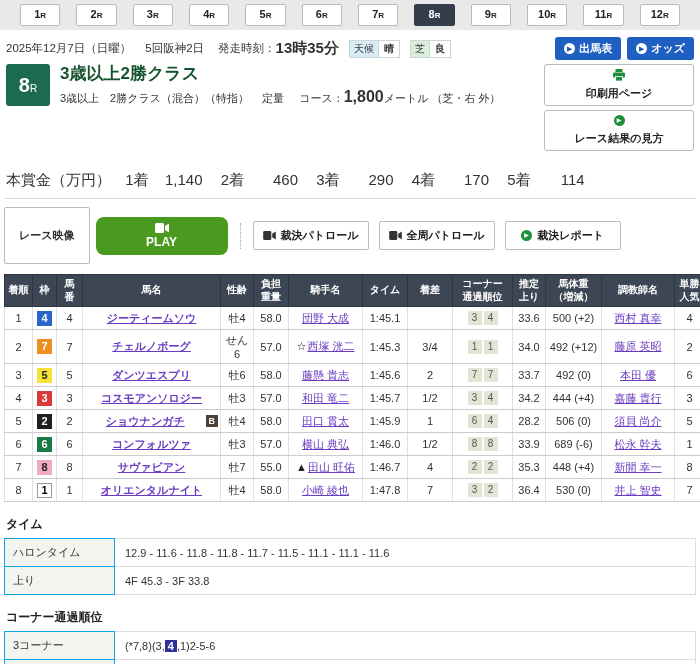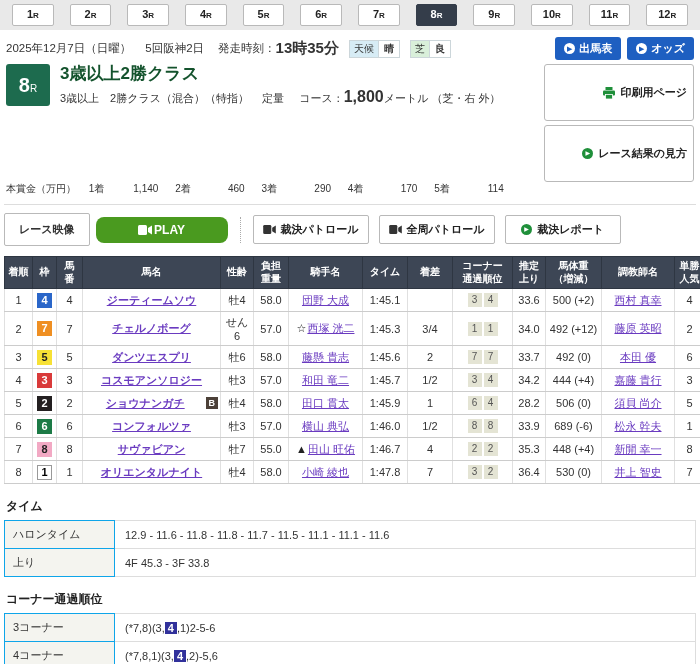--- a/index.html
+++ b/index.html
@@ -1,20 +1,20 @@
 <!DOCTYPE html>
 <html><head>
 <meta charset="utf-8">
 <style>
   * { box-sizing: border-box; margin: 0; padding: 0; }
   html,body { width:700px; height:664px; overflow:hidden; background:#fff;
     font-family:"Liberation Sans","DejaVu Sans",sans-serif; color:#333; }
 
   
-  .race-nav { background:#e9e9e9; padding:4px 12px; display:flex; gap:16px;align-items:center; }
+  .race-nav { background:#e9e9e9; padding:4px 20px; display:flex; gap:16px;align-items:center; }
   .tab { flex:1; background:#fff; border:1px solid #b9b9b9; border-radius:2px;
     text-align:center; font-size:11px; font-weight:bold; color:#222;
     padding:2px 0; cursor:pointer; line-height:14px; }
   .tab .tr { font-size:8px; }
   .tab.active { background:#343d4a; border-color:#343d4a; color:#fff; }
 
   .content { padding:0 4px; }
 
   
   .date-row { display:flex; align-items:center; margin:7px 2px 4px; font-size:11.5px; }
@@ -36,40 +36,40 @@
   .race-header { display:flex; margin:2px 2px 0; }
   .race-badge { width:44px; height:42px; background:#1d6b4e; color:#fff; border-radius:3px;
     display:flex; align-items:center; justify-content:center; margin-right:10px; }
   .race-badge .n { font-size:20px; font-weight:bold; }
   .race-badge .r { font-size:10px; margin-top:6px; }
   .race-title { font-size:17px; font-weight:bold; color:#14532d; line-height:1.2; }
   .race-cond { font-size:11px; margin-top:4px; }
   .race-cond .dist { font-size:16px; font-weight:bold; }
   .hdr-right { margin-left:auto; display:flex; flex-direction:column; gap:4px; width:150px; }
   .btn-white { background:#fff; border:1px solid #b9b9b9; border-radius:3px; font-size:11px;
-    font-weight:bold; color:#222; padding:20px 6px; cursor:pointer; text-align:center;
-    display:flex; align-items:center; justify-content:flex-end; gap:5px; font-family:inherit; }
+    font-weight:bold; color:#222; padding:4px 6px; cursor:pointer; text-align:center;
+    display:flex; align-items:center; justify-content:space-between; gap:5px; font-family:inherit;flex-direction:column; }
   .gcircle { width:11px; height:11px; border-radius:50%; background:#1f8f3a; color:#fff;
     font-size:6px; line-height:11px; text-align:center; display:inline-block; flex:none; }
   .icon-svg { flex:none; }
 
   
-  .prize-row { font-size:10px; margin:0 2px 8px; }
+  .prize-row { font-size:15px; margin:20px 2px 8px; }
   .prize-row .plabel { margin-right:10px; }
   .prize-row .place { margin-right:6px; }
   .prize-row .amt { display:inline-block; width:48px; text-align:right; margin-right:14px; }
   .divider { border-bottom:1px solid #ddd; margin:0 0 8px; }
 
   
   .video-row { display:flex; align-items:center; margin:0 0 10px; }
   .chip-label { border:1px solid #b9b9b9; background:#fff; font-size:11px; font-weight:bold;
-    padding:8px 14px; border-radius:2px; }
+    padding:20px 14px; border-radius:2px; }
   .btn-play { background:#4a9a1f; color:#fff; border:none; border-radius:8px; width:132px;
     font-size:12px; font-weight:bold; padding:6px 0; margin-left:6px; cursor:pointer;
-    display:inline-flex; align-items:center; justify-content:center; gap:2px; font-family:inherit; }
+    display:inline-flex; align-items:center; justify-content:center; gap:2px; font-family:inherit;flex-direction:column; }
   .vsep { border-left:1px dotted #aaa; height:26px; margin:0 12px; }
   .btn-patrol { background:#fff; border:1px solid #b9b9b9; border-radius:2px; width:116px;
     font-size:11px; font-weight:bold; color:#222; padding:6px 0; margin-right:10px; cursor:pointer;
     display:inline-flex; align-items:center; justify-content:center; gap:5px; font-family:inherit; }
 
   
   table.results { width:100%; border-collapse:collapse; table-layout:fixed; }
   table.results th { background:#3d4655; color:#fff; font-size:10px; font-weight:bold;
     border:1px solid #2e3642; padding:3px 0; line-height:1.25; white-space:pre-line;
     vertical-align:middle; }

